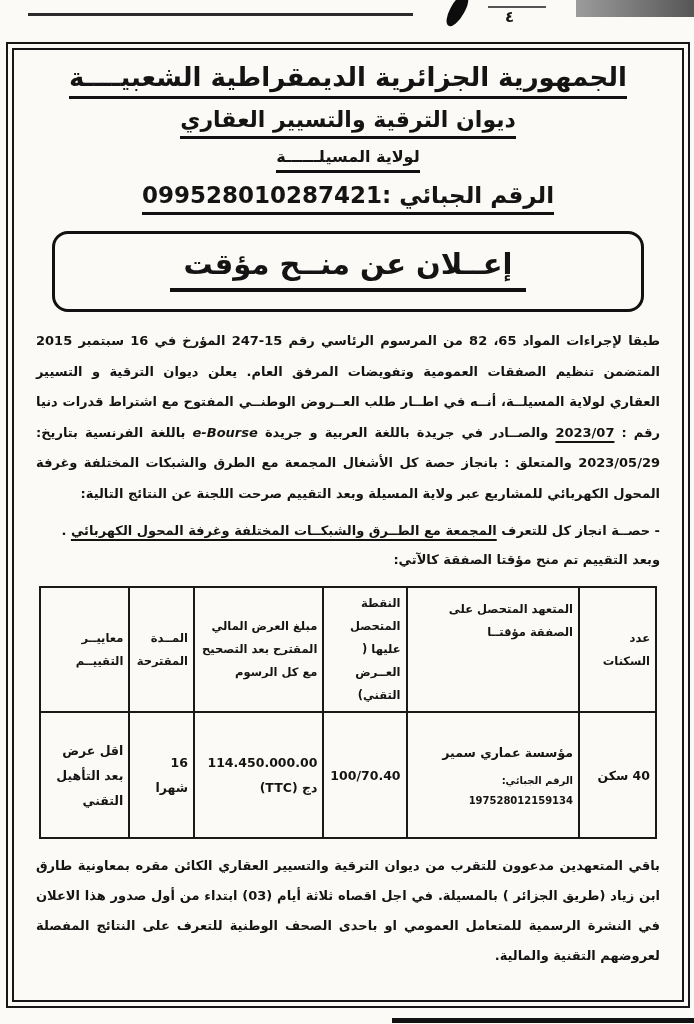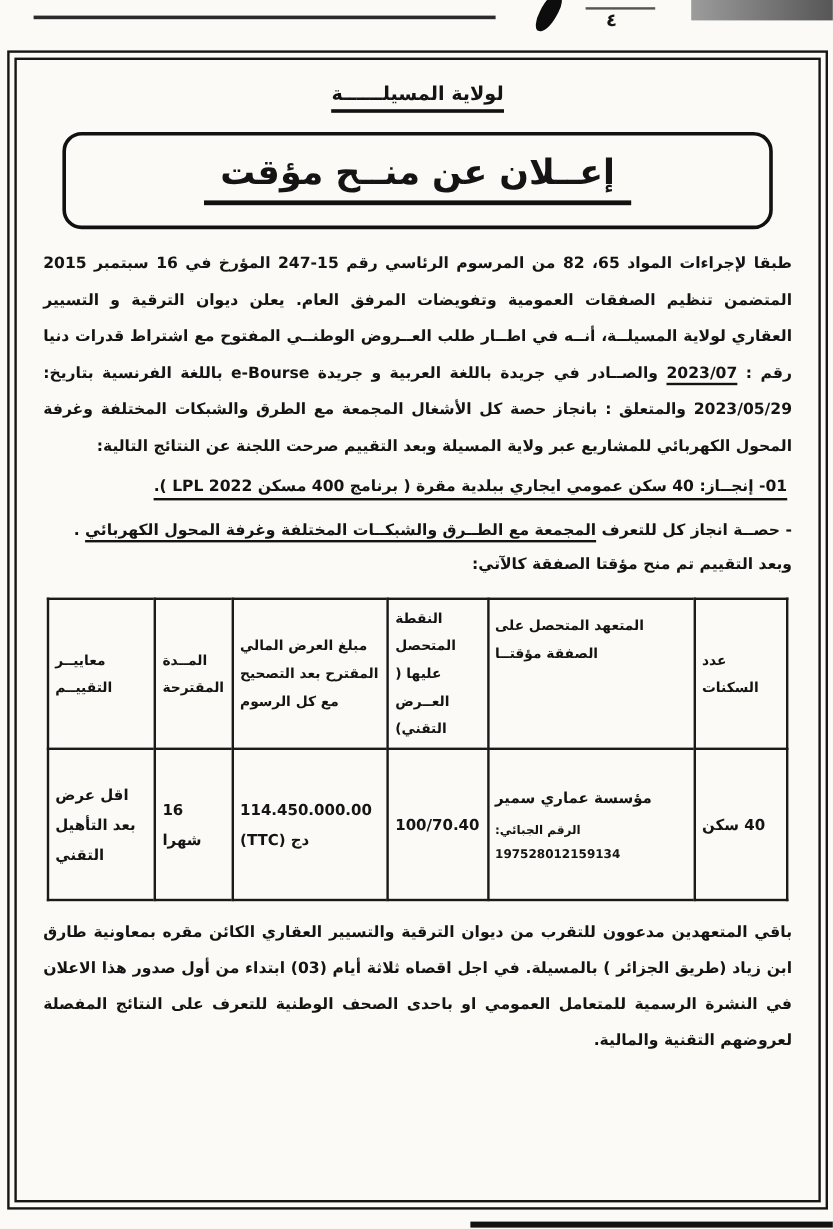--- a/index.html
+++ b/index.html
@@ -61,32 +61,32 @@
     display:inline-block; font-size:29px; font-weight:700;
     border-bottom:4px solid #111; padding:0 14px 7px;
   }
 
   
   .body-txt {
     font-size:13px; font-weight:700; line-height:2.35;
     text-align:justify; padding:8px 6px 0;
   }
   .seg-u { text-decoration:underline; text-decoration-thickness:2px; text-underline-offset:4px; }
-  .latin { direction:ltr; unicode-bidi:embed; }
+  .latin { direction:ltr; unicode-bidi:embed;font-style:italic; }
   .item-line { padding:4px 10px 0; font-size:13px; font-weight:700; line-height:2.2; }
   .item-line .u2 { border-bottom:2.5px solid #111; padding-bottom:2px; }
   .lot-line { padding:8px 6px 0; font-size:13px; font-weight:700; line-height:2.2; }
 
   
   table.results {
     width:calc(100% - 18px); margin:12px auto 0;
     border-collapse:collapse; table-layout:fixed;
   }
   table.results th, table.results td {
-    border:2px solid #1a1a1a; text-align:left;
+    border:2px solid #1a1a1a; text-align:right;
     font-weight:700; padding:4px 5px; line-height:2.0;
   }
   table.results th { font-size:11.5px; height:92px; vertical-align:middle; }
   table.results th:nth-child(2) { vertical-align:top; padding-top:10px;border-radius:21px; }
   table.results td { font-size:12.5px; height:126px; vertical-align:middle; }
   .cell-sub { display:block; font-size:10px; margin-top:6px; }
 
   
   .note { font-size:13px; font-weight:700; line-height:2.3; text-align:justify; padding:0 6px; }
   .note-1 { margin-top:12px; }
@@ -99,35 +99,41 @@
   <div class="top-line"></div>
   <div class="pen-mark"></div>
   <div class="short-line"></div>
   <div class="tiny-glyph">٤</div>
   <div class="gray-box"></div>
   <div class="bottom-line"></div>
 
   <div class="frame-outer">
     <div class="frame-inner">
 
+      <div class="hdr hdr-l1">
+        <span class="u">الجمهورية الجزائرية الديمقراطية الشعبيــــة</span>
+      </div>
+      <div class="hdr hdr-l3">
+        <span class="u">ديوان الترقية والتسيير العقاري</span>
+      </div>
       <div class="hdr hdr-l4">
         <span class="u">لولاية المسيلــــــة</span>
+      </div>
+      <div class="hdr hdr-tax">
+        <span class="u">الرقم الجبائي :099528010287421</span>
       </div>
 
       <div class="title-box">
         <span class="t">إعــلان عن منــح مؤقت</span>
       </div>
 
       <p class="body-txt">
         <span>طبقا لإجراءات المواد 65، 82 من المرسوم الرئاسي رقم 15-247 المؤرخ في 16 سبتمبر 2015 المتضمن تنظيم الصفقات العمومية وتفويضات المرفق العام. يعلن ديوان الترقية و التسيير العقاري لولاية المسيلــة، أنــه في اطــار طلب العــروض الوطنــي المفتوح مع اشتراط قدرات دنيا رقم : </span><span class="seg-u">2023/07</span><span> والصــادر في جريدة باللغة العربية و جريدة </span><span class="latin">e-Bourse</span><span> باللغة الفرنسية بتاريخ: 2023/05/29 والمتعلق : بانجاز حصة كل الأشغال المجمعة مع الطرق والشبكات المختلفة وغرفة المحول الكهربائي للمشاريع عبر ولاية المسيلة وبعد التقييم صرحت اللجنة عن النتائج التالية:</span>
       </p>
 
-      <div class="item-line">
-        <span class="u2">01- إنجــاز: 40 سكن عمومي ايجاري ببلدية مقرة ( برنامج 400 مسكن LPL 2022 ).</span>
-      </div>
 
       <div class="lot-line">
         <span>- حصــة انجاز كل للتعرف </span><span class="seg-u">المجمعة مع الطــرق والشبكــات المختلفة وغرفة المحول الكهربائي</span><span> . وبعد التقييم تم منح مؤقتا الصفقة كالآتي:</span>
       </div>
 
       <table class="results">
         <colgroup>
           <col style="width:12.5%">
             <col style="width:28%">
             <col style="width:13.5%">

